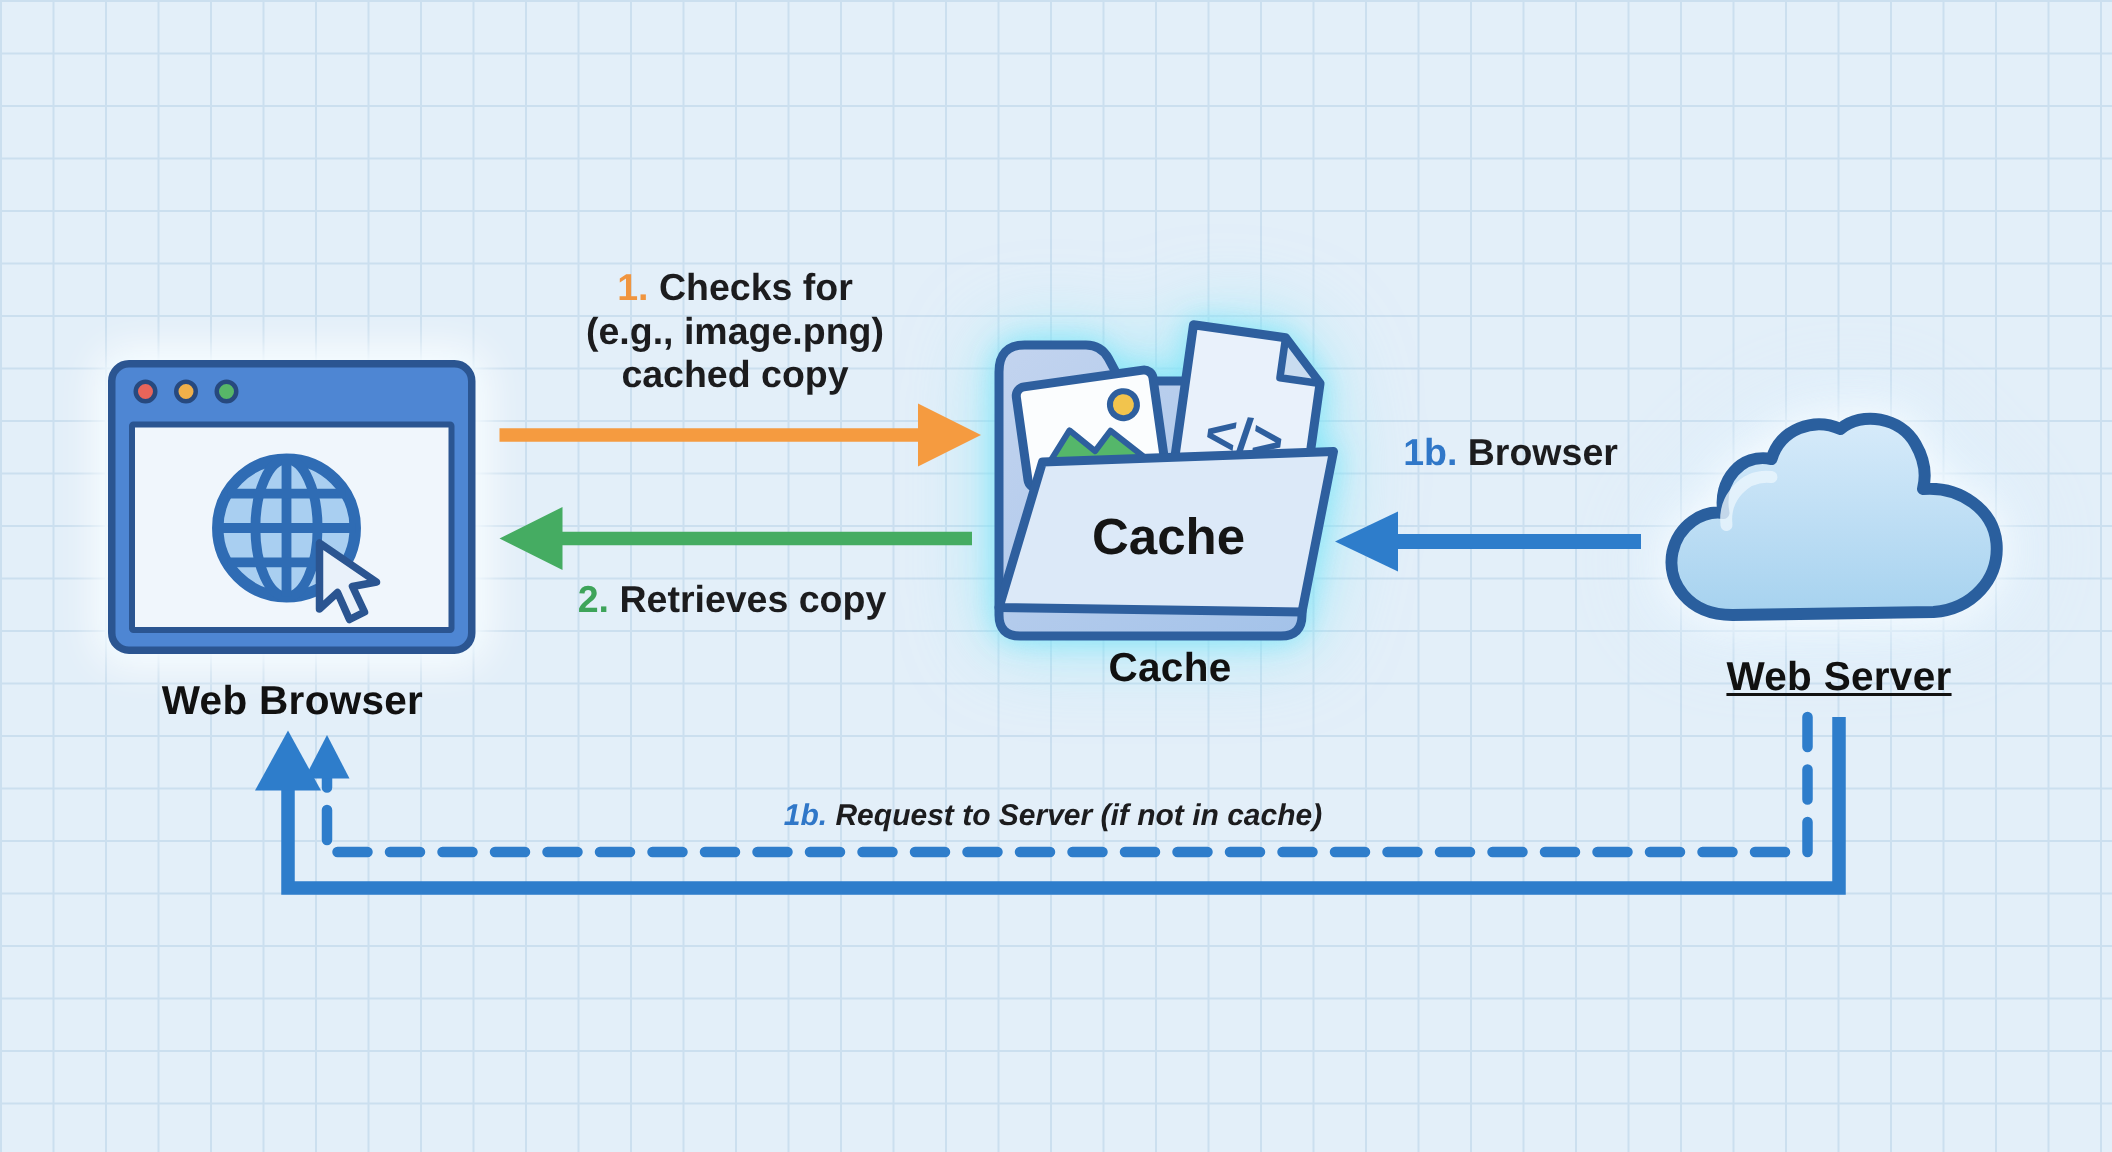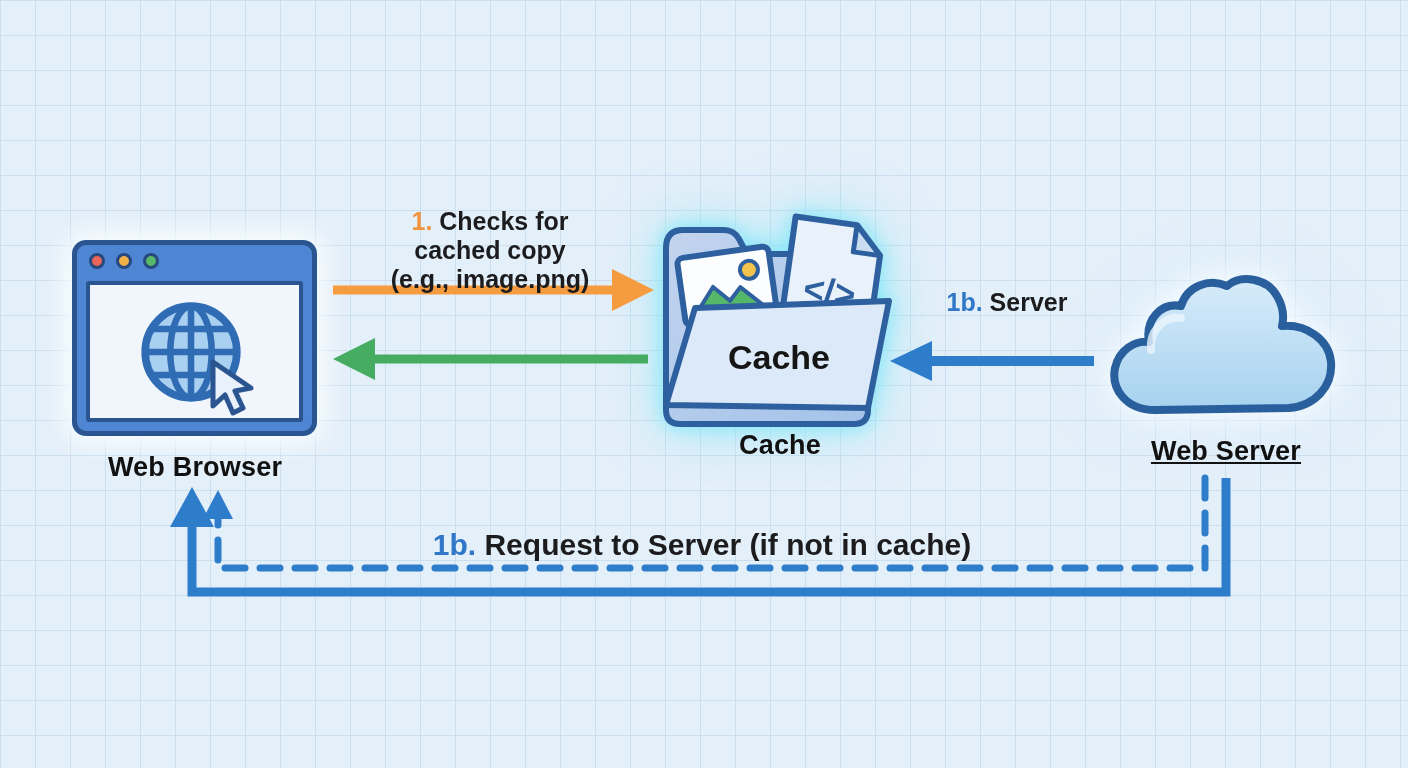--- a/index.html
+++ b/index.html
@@ -23,21 +23,21 @@
     font-size:27px;font-weight:700;color:#111;
     letter-spacing:.2px;
   }
 
   
   .step-label{position:absolute;text-align:center;font-size:25px;font-weight:600;line-height:29px;color:#1C1C1E;}
   .step-label .num{font-weight:800;}
   .num.orange{color:#F0953F;}
   .num.green{color:#3EA45A;}
   .num.blue{color:#3077C8;}
-  .step-label.single{font-size:30px;}
+  .step-label.single{font-size:20px;font-style:italic;}
 
   
   .browser-window{
     position:absolute;left:72px;top:240px;width:245px;height:196px;
     background:#4E86D3;border:5px solid #2B5591;border-radius:14px;
     box-sizing:border-box;
     box-shadow:0 0 26px 8px rgba(255,255,255,.9), 0 0 10px 2px rgba(210,240,255,.8);
   }
   .browser-dots{display:flex;gap:11px;padding:8px 0 0 12px;}
   .dot{width:16px;height:16px;border-radius:50%;border:3px solid #27497E;box-sizing:border-box;}
@@ -171,31 +171,32 @@
       <path d="M1205,478 V568 H218 V506" fill="none" stroke="#2E7DCB" stroke-width="7" stroke-dasharray="20 15" stroke-linecap="round"></path>
       <polygon points="203,519 218,490 233,519" fill="#2E7DCB"></polygon>
     </g>
 
     <g>
       <path d="M1226,478 V592 H192 V520" fill="none" stroke="#2E7DCB" stroke-width="9"></path>
       <polygon points="170,527 192,487 214,527" fill="#2E7DCB"></polygon>
     </g>
   </svg>
 
-  <div class="step-label" style="left:350px;top:207px;width:280px;">
+  <div class="step-label" style="left:350px;top:178px;width:280px;">
     <div><span class="num orange">1.</span> <span>Checks for</span></div>
+    <div>(e.g., image.png)</div>
     <div>cached copy</div>
-    <div>(e.g., image.png)</div>
   </div>
 
   <div class="step-label" style="left:348px;top:386px;width:280px;">
+    <div><span class="num green">2.</span> <span>Retrieves copy</span></div>
   </div>
 
   <div class="step-label" style="left:897px;top:288px;width:220px;">
-    <div><span class="num blue">1b.</span> <span>Server</span></div>
+    <div><span class="num blue">1b.</span> <span>Browser</span></div>
   </div>
 
   <div class="step-label single" style="left:402px;top:530px;width:600px;">
     <span class="num blue">1b.</span> <span>Request to Server (if not in cache)</span>
   </div>
 
 
 </div>
 
 </body></html>

